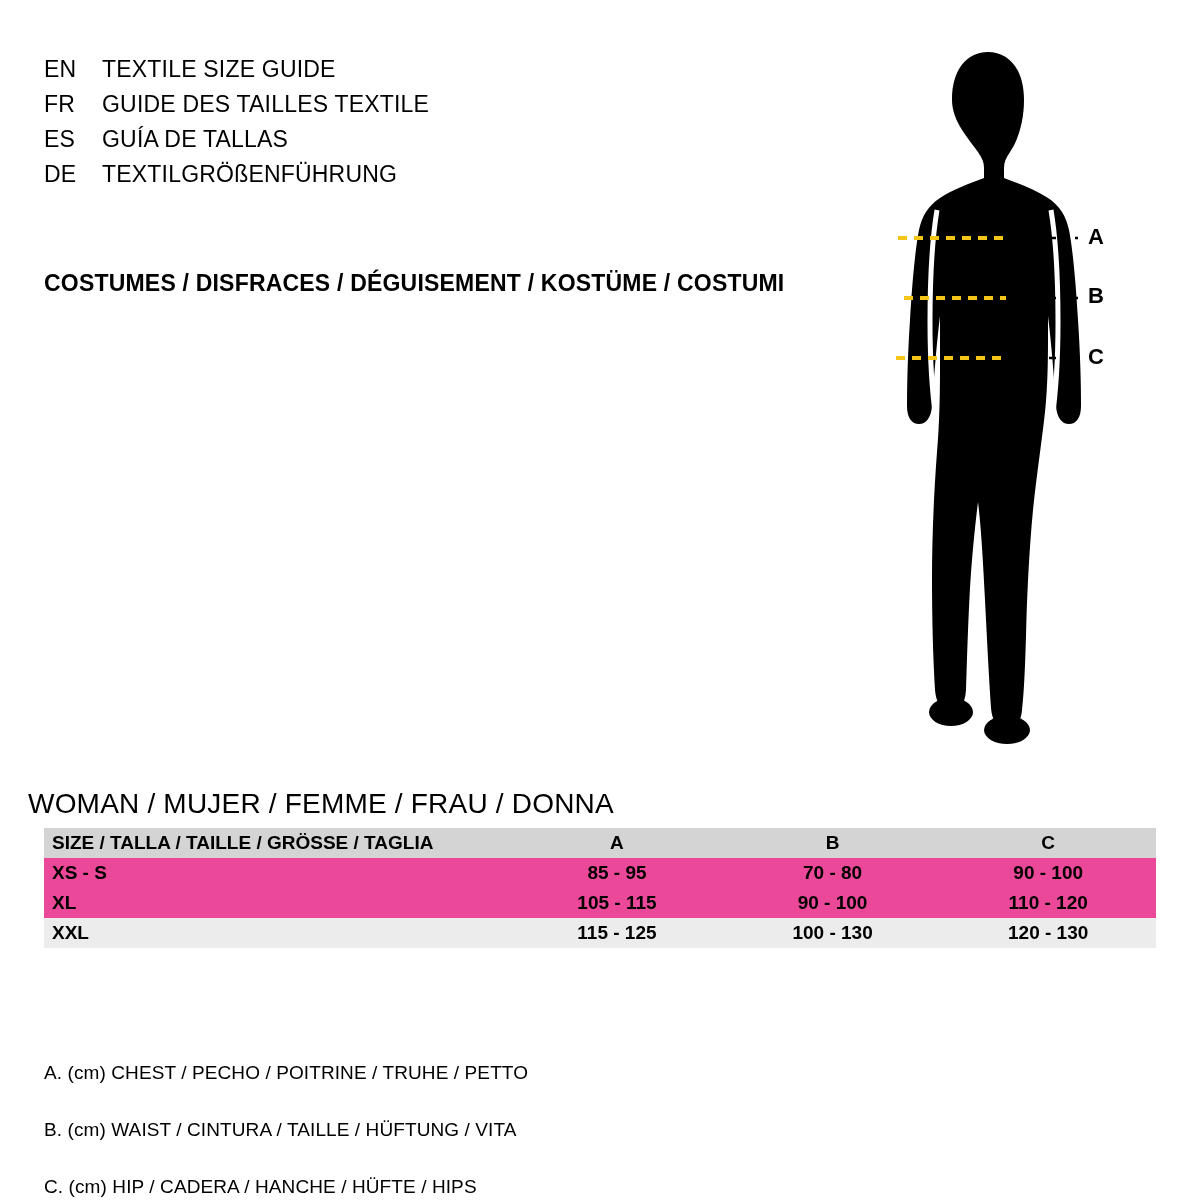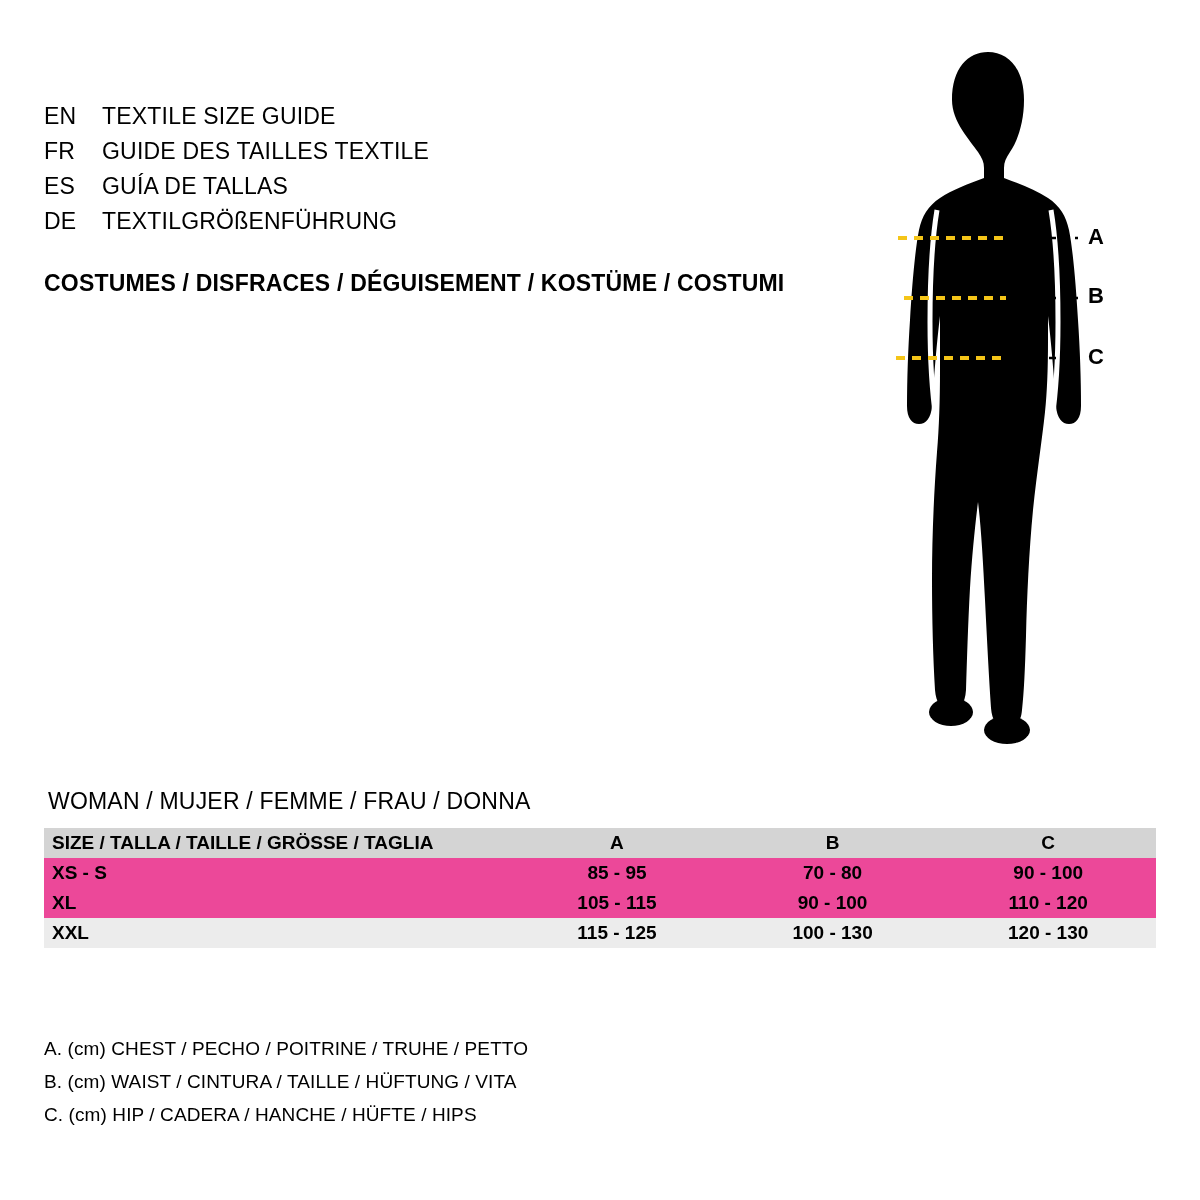--- a/index.html
+++ b/index.html
@@ -20,21 +20,20 @@
     width: 1200px;
     height: 1200px;
   }
 
   
   .lang-block {
     position: absolute;
     left: 44px;
     top: 56px;
     width: 760px;
-    margin-top: 47px;
   }
   .lang-row {
     display: flex;
     align-items: baseline;
     height: 35px;
     font-size: 23px;
     letter-spacing: 0.2px;
   }
   .lang-code {
     width: 58px;
@@ -71,23 +70,23 @@
     font-weight: bold;
     line-height: 1;
   }
   .letter-a { left: 1088px; top: 226px; }
   .letter-b { left: 1088px; top: 285px; }
   .letter-c { left: 1088px; top: 346px; }
 
   
   .woman-title {
     position: absolute;
-    left: 48px;
+    left: 28px;
     top: 788px;
-    font-size: 23px;
+    font-size: 28px;
     letter-spacing: 0.2px;
   }
   table.size-table {
     position: absolute;
     left: 44px;
     top: 828px;
     width: 1112px;
     border-collapse: collapse;
     font-size: 19px;
   }
@@ -124,20 +123,21 @@
   .legend {
     position: absolute;
     left: 44px;
     top: 1032px;
     font-size: 19px;
   }
   .legend-line {
     height: 33px;
     line-height: 33px;
     letter-spacing: 0.1px;
+    margin-top: 24px;
   }
 </style>
 </head>
 <body>
 
 <div class="page">
 
   <div class="lang-block">
     <div class="lang-row">
       <span class="lang-code">EN</span>

